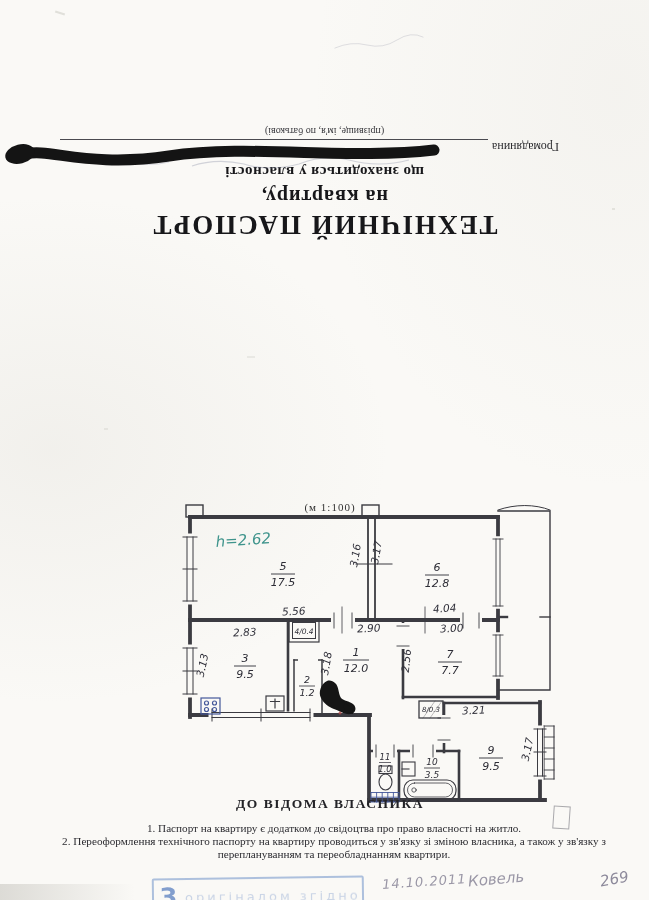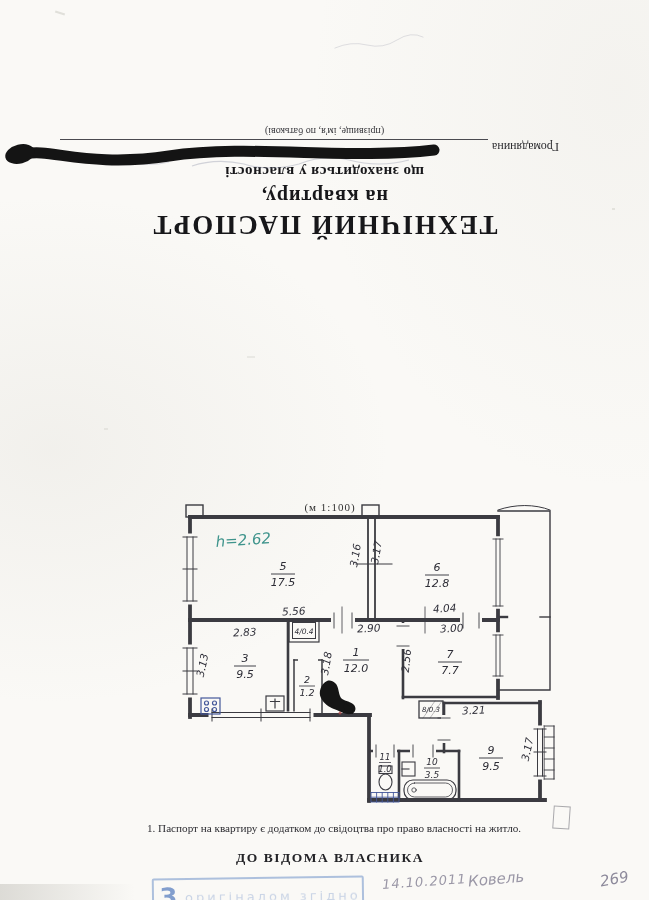--- a/index.html
+++ b/index.html
@@ -15,21 +15,21 @@
   .doc-sub2{font-weight:bold;font-size:15px;letter-spacing:.5px;margin-top:5px;}
   .name-row{position:relative;margin:9px 60px 0 90px;display:flex;align-items:flex-end;font-size:12px;color:#2a2a2e;}
   .name-row .lbl{white-space:nowrap;padding-right:4px;}
   .name-row .rule{flex:1;border-bottom:1.2px solid #4a4a50;height:13px;}
   .hint{font-size:10px;color:#38383d;margin-top:2px;}
   .marker-svg{position:absolute;left:90px;top:-20px;width:499px;height:44px;overflow:visible;}
   
   .plan-title{position:absolute;left:180px;top:486px;width:300px;text-align:center;font-size:13px;letter-spacing:2px;color:#222;}
   .plan-scale{position:absolute;left:180px;top:501px;width:300px;text-align:center;font-size:11px;letter-spacing:1px;color:#333;}
   
-  .notice-head{position:absolute;left:150px;top:850px;width:360px;text-align:center;font-size:13.5px;font-weight:bold;letter-spacing:1.5px;color:#232327;}
+  .notice-head{position:absolute;left:150px;top:796px;width:360px;text-align:center;font-size:13.5px;font-weight:bold;letter-spacing:1.5px;color:#232327;}
   .notice{position:absolute;left:36px;top:822px;width:596px;font-size:11.2px;line-height:12.8px;color:#2c2c31;}
   .notice p{margin:0 0 .5px 0;text-align:center;}
   
   .stamp{position:absolute;left:152px;top:877px;width:208px;height:34px;border:2px solid rgba(110,145,200,.55);
          border-radius:2px;transform:rotate(-.8deg);color:rgba(100,135,195,.8);display:flex;align-items:center;}
   .stamp .big{font-size:24px;font-weight:bold;margin:0 8px 0 6px;font-family:"DejaVu Sans",sans-serif;}
   .stamp .txt{font-size:13px;letter-spacing:3px;opacity:.4;filter:blur(.4px);font-family:"DejaVu Sans",sans-serif;}
   .hand{position:absolute;font-family:"DejaVu Sans",sans-serif;font-style:italic;color:#9a97a6;}
   .hand.date{left:382px;top:874px;font-size:13px;transform:rotate(-4deg);letter-spacing:1px;}
   .hand.sig{left:468px;top:870px;font-size:15px;transform:rotate(-5deg);}
@@ -255,20 +255,21 @@
       <text x="206" y="666" class="dim" transform="rotate(-78 206 666)">3.13</text>
       <text x="330" y="664" class="dim" transform="rotate(-80 330 664)">3.18</text>
       <text x="410" y="661" class="dim" transform="rotate(-84 410 661)">2.56</text>
       <text x="531" y="750" class="dim" transform="rotate(-78 531 750)">3.17</text>
     </g>
   </svg>
 
   <div class="notice-head">ДО ВІДОМА ВЛАСНИКА</div>
   <div class="notice">
     <p>1. Паспорт на квартиру є додатком до свідоцтва про право власності на житло.</p>
+    <p>2. Переоформлення технічного паспорту на квартиру проводиться у зв'язку зі зміною власника, а також у зв'язку з переплануванням та переобладнанням квартири.</p>
   </div>
   <div class="corner-box"></div>
 
   <div class="stamp">
     <span class="big">З</span>
     <span class="txt">оригіналом згідно</span>
   </div>
   <div class="hand date">14.10.2011</div>
   <div class="hand sig">Ковель</div>
   <div class="hand pageno">269</div>

